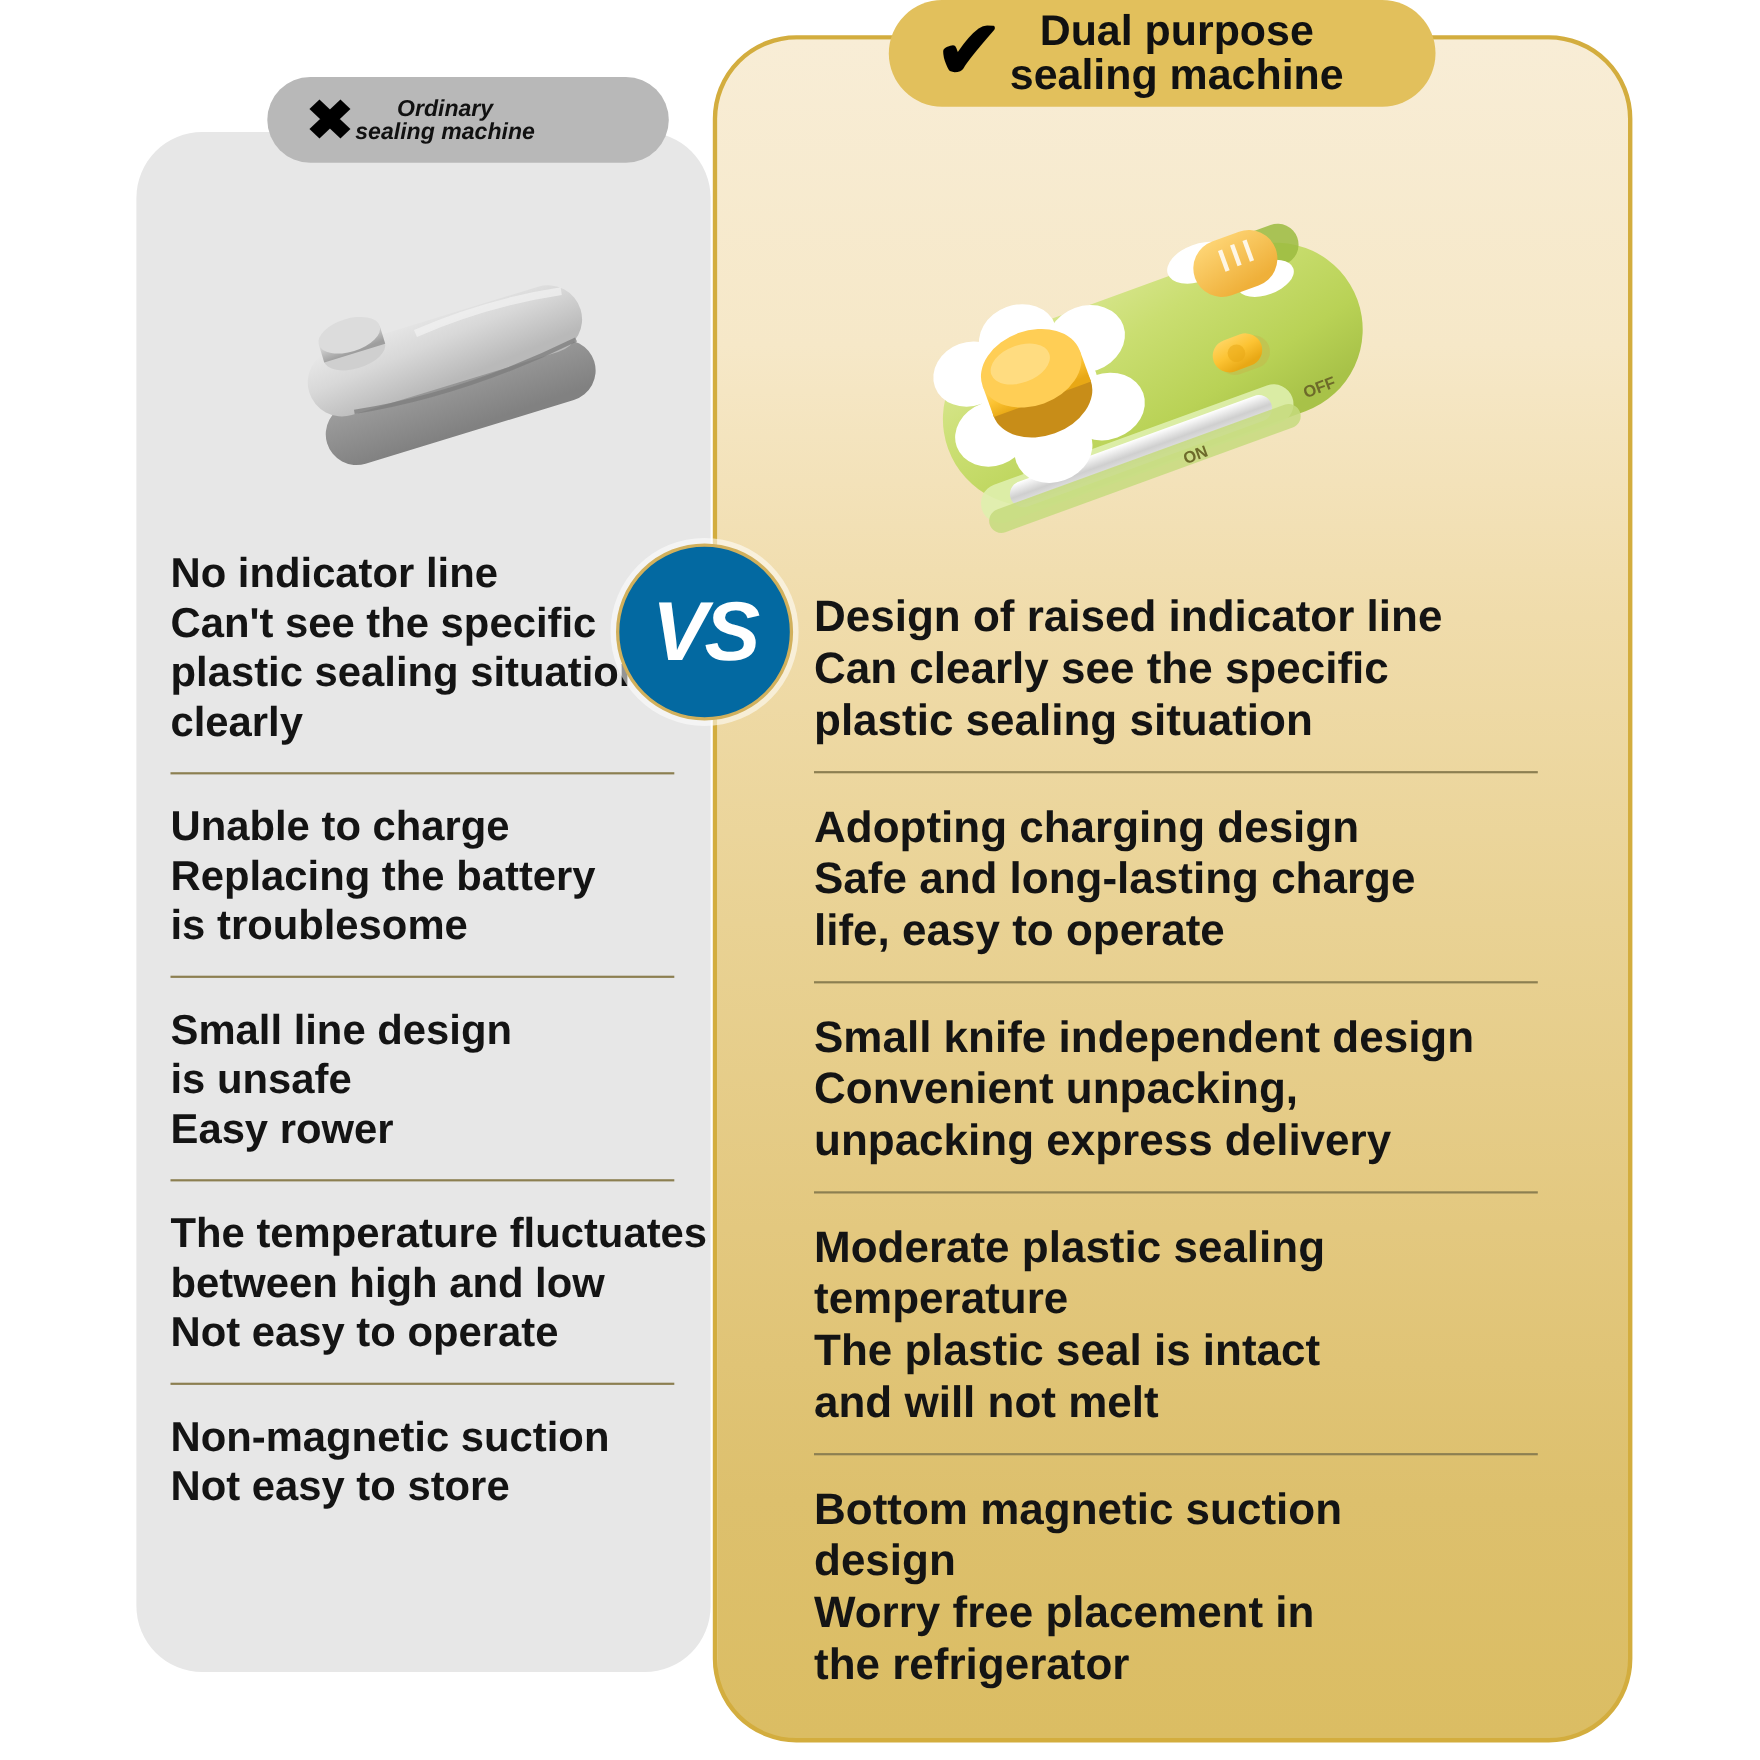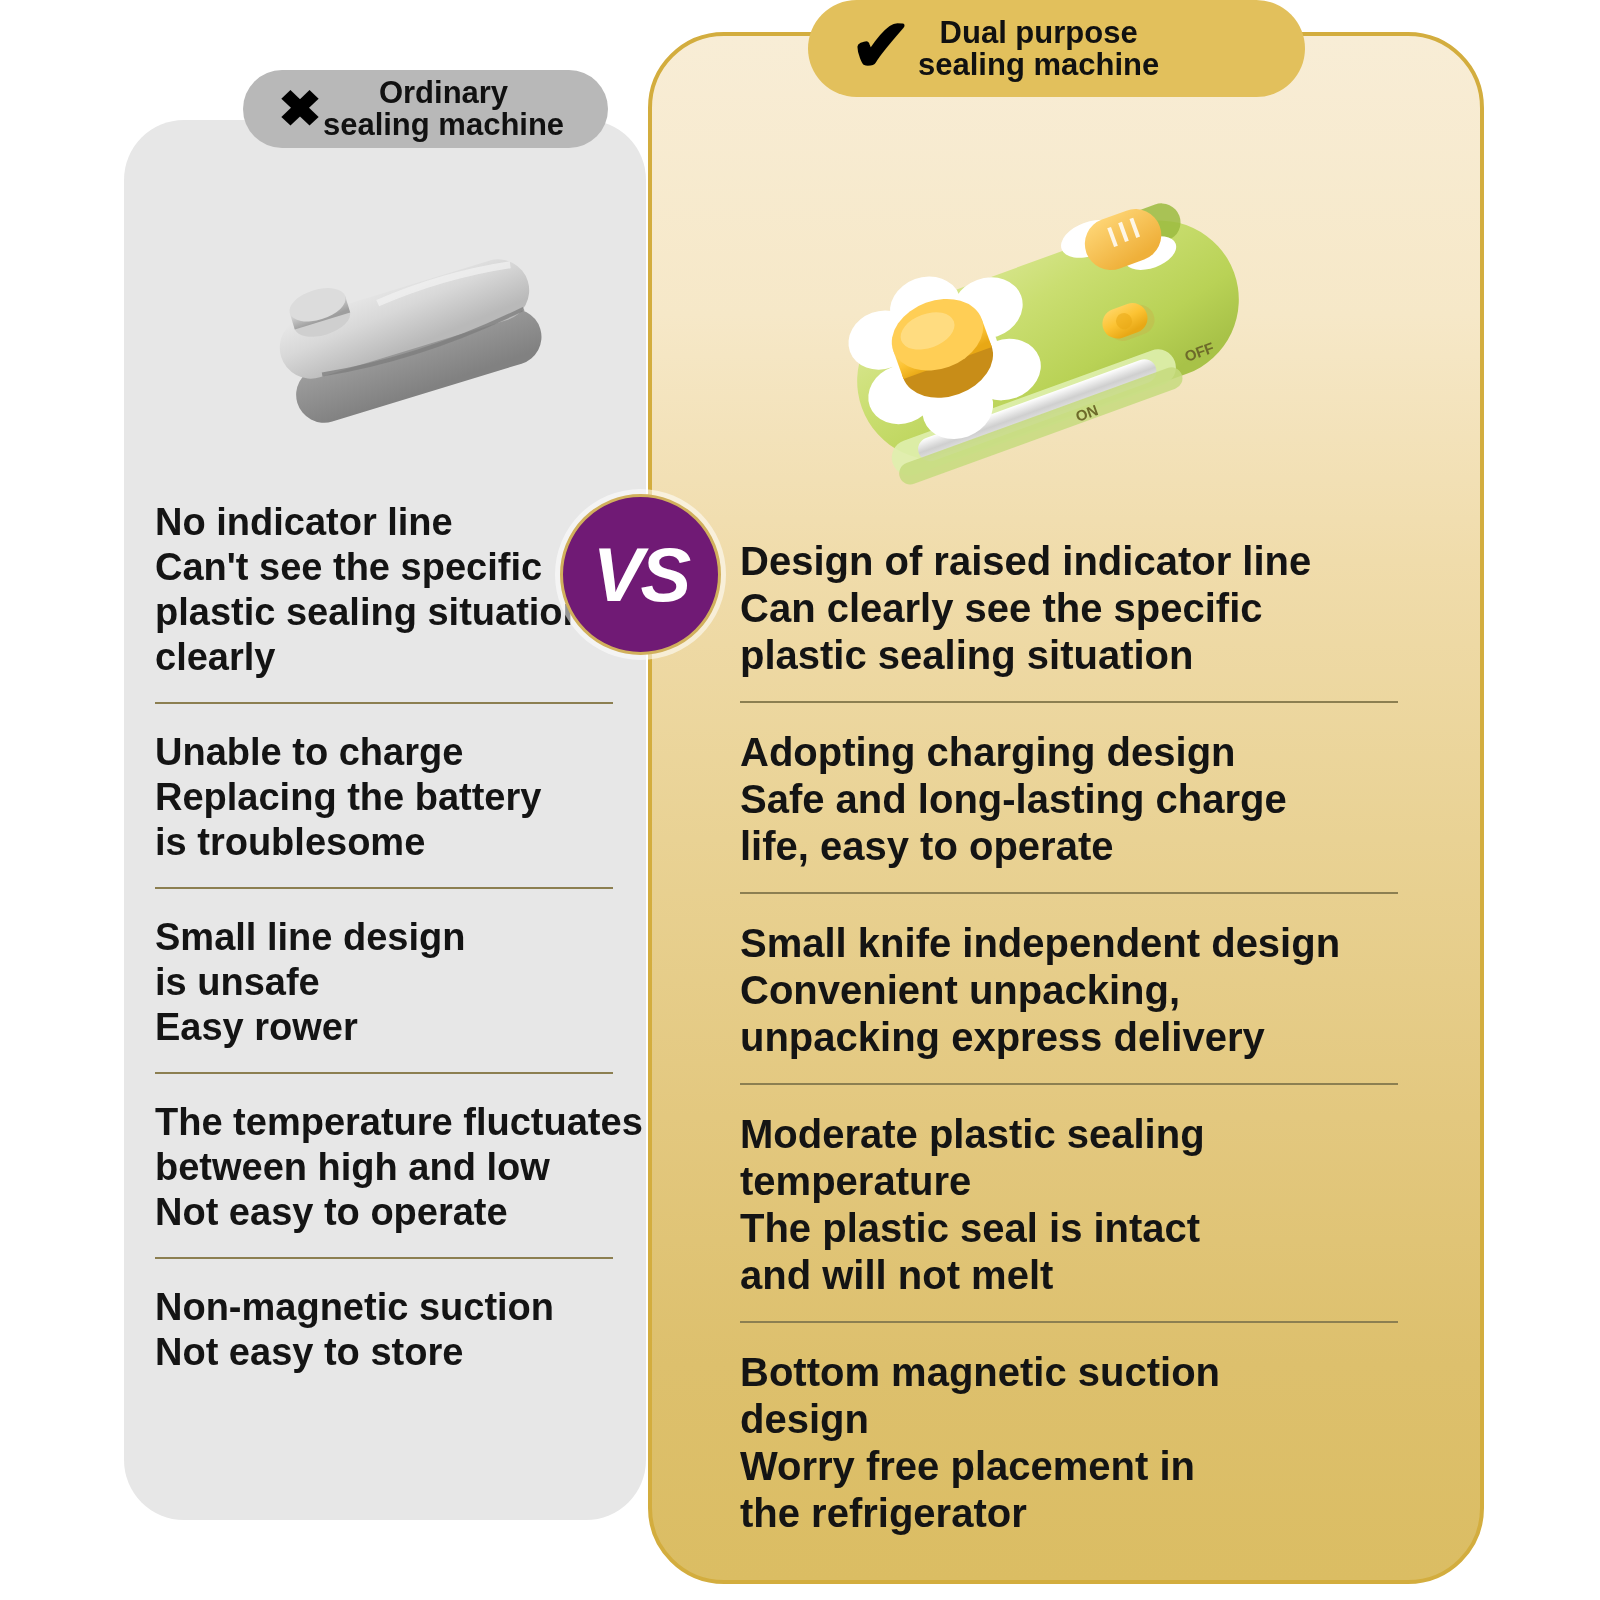--- a/index.html
+++ b/index.html
@@ -40,28 +40,28 @@
   #badge-right{
     left:808px; top:0px; width:497px; height:97px;
     background:#e2c05c; padding-left:42px;
   }
   .badge-mark{ flex:0 0 auto; font-weight:bold; color:#000; }
   #badge-left .badge-mark{ font-size:50px; line-height:1; margin-right:2px;
      transform:scaleX(1.05); }
   #badge-right .badge-mark{ font-size:74px; line-height:1; margin-right:6px;
      margin-top:-6px; }
   .badge-text{ display:flex; flex-direction:column; }
-  #badge-left .badge-text{ align-items:center; font-size:31px; }
-  #badge-right .badge-text{ align-items:center; font-size:31px; }
+  #badge-left .badge-text{ align-items:center; font-size:21px;font-style:italic; }
+  #badge-right .badge-text{ align-items:center; font-size:39px; }
   .badge-text span{ white-space:nowrap; }
 
   
   #vs-circle{
     position:absolute; left:560px; top:494px; width:161px; height:161px;
-    border-radius:50%; background:#701a75; border:3px solid #d1b05c;
+    border-radius:50%; background:#0369a1; border:3px solid #d1b05c;
     display:flex; align-items:center; justify-content:center; z-index:40;
     box-shadow:0 0 0 5px rgba(255,255,255,.55);
   }
   #vs-circle span{ color:#fff; font-size:76px; font-weight:bold;
     font-style:italic; letter-spacing:-3px; }
 
   
   #product-left{ position:absolute; left:262px; top:235px;
      width:300px; height:225px; z-index:10; }
   #product-right{ position:absolute; left:790px; top:150px;

